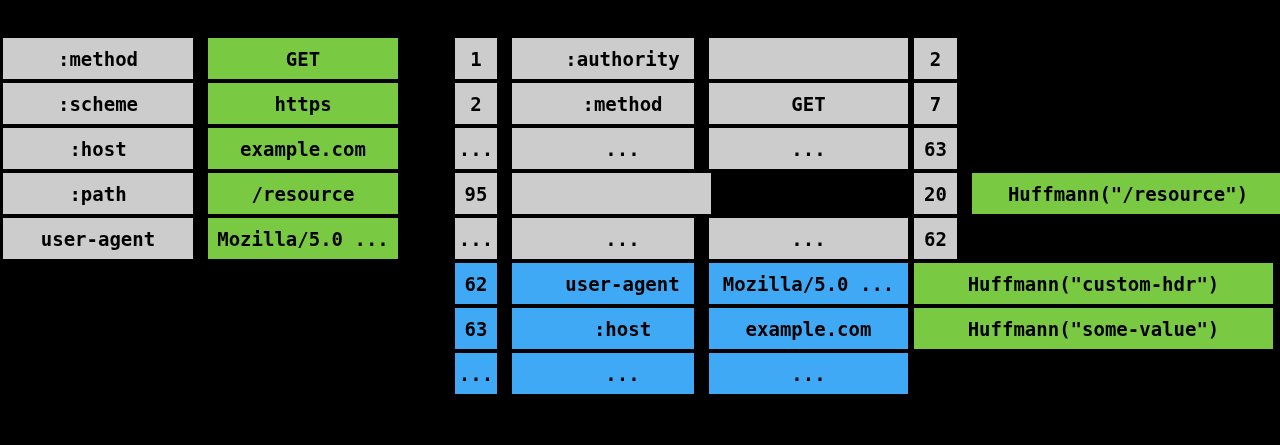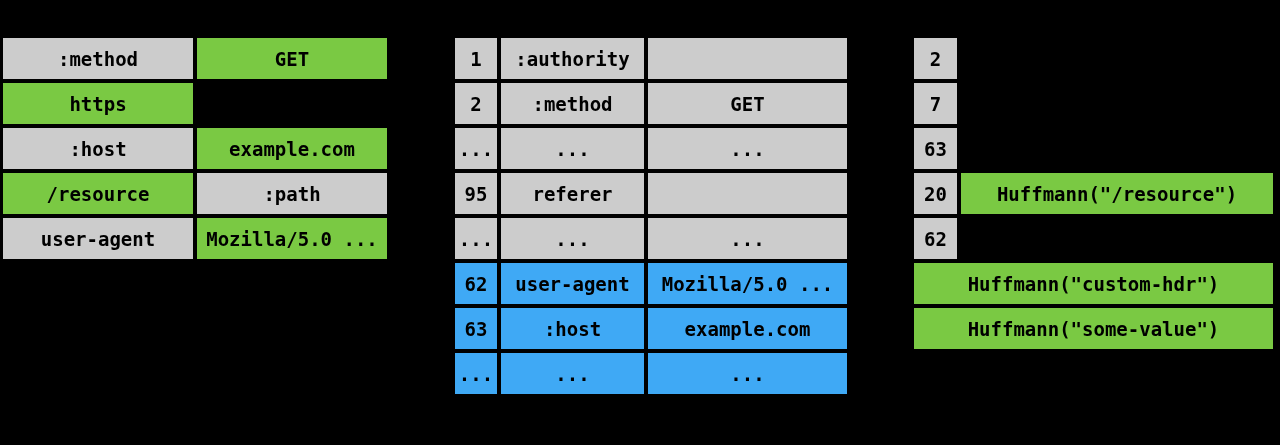--- a/index.html
+++ b/index.html
@@ -18,65 +18,66 @@
     color: var(--text, #000);
     overflow: hidden;
   }
   .table { position: absolute; top: 38px; }
   .table-headers { left: 3px; }
   .table-index   { left: 455px; }
   .table-encoded { left: 914px; }
 
   .row {
     display: flex;
-    column-gap: 4px;
+    column-gap: 15px;
     height: 41px;
     margin-bottom: 4px;
   }
   .cell {
     display: flex;
     align-items: center;
     justify-content: center;
     white-space: nowrap;
     overflow: hidden;
   }
   .gray  { background: var(--static-bg, #ccc); }
   .green { background: var(--literal-bg, #7ac943); }
   .blue  { background: var(--dynamic-bg, #3fa9f5); }
 
   
   .w-hname { width: 190px; }
   .w-hval  { width: 190px; }
   .w-idx   { width: 42px; }
-  .w-iname { width: 143px; }
+  .w-iname { width: 143px; padding-left: 39px; }
   .w-ival  { width: 199px; }
   .w-eidx  { width: 43px; }
   .w-elit  { width: 312px; }
   .w-efull { width: 359px; }
 </style>
 </head>
 <body>
 
 <div class="diagram">
 
   <div class="table table-headers">
     <div class="row">
       <div class="cell gray w-hname">:method</div>
       <div class="cell green w-hval">GET</div>
     </div>
     <div class="row">
+      <div class="cell gray w-hname">:scheme</div>
       <div class="cell green w-hval">https</div>
     </div>
     <div class="row">
       <div class="cell gray w-hname">:host</div>
       <div class="cell green w-hval">example.com</div>
     </div>
     <div class="row">
+      <div class="cell gray w-hname">:path</div>
       <div class="cell green w-hval">/resource</div>
-      <div class="cell gray w-hname">:path</div>
     </div>
     <div class="row">
       <div class="cell gray w-hname">user-agent</div>
       <div class="cell green w-hval">Mozilla/5.0 ...</div>
     </div>
     <div class="row">
     </div>
   </div>
 
   <div class="table table-index">
@@ -90,21 +91,20 @@
       <div class="cell gray w-iname">:method</div>
       <div class="cell gray w-ival">GET</div>
     </div>
     <div class="row">
       <div class="cell gray w-idx">...</div>
       <div class="cell gray w-iname">...</div>
       <div class="cell gray w-ival">...</div>
     </div>
     <div class="row">
       <div class="cell gray w-idx">95</div>
-      <div class="cell gray w-iname">referer</div>
       <div class="cell gray w-ival"></div>
     </div>
     <div class="row">
       <div class="cell gray w-idx">...</div>
       <div class="cell gray w-iname">...</div>
       <div class="cell gray w-ival">...</div>
     </div>
     <div class="row">
       <div class="cell blue w-idx">62</div>
       <div class="cell blue w-iname">user-agent</div>

